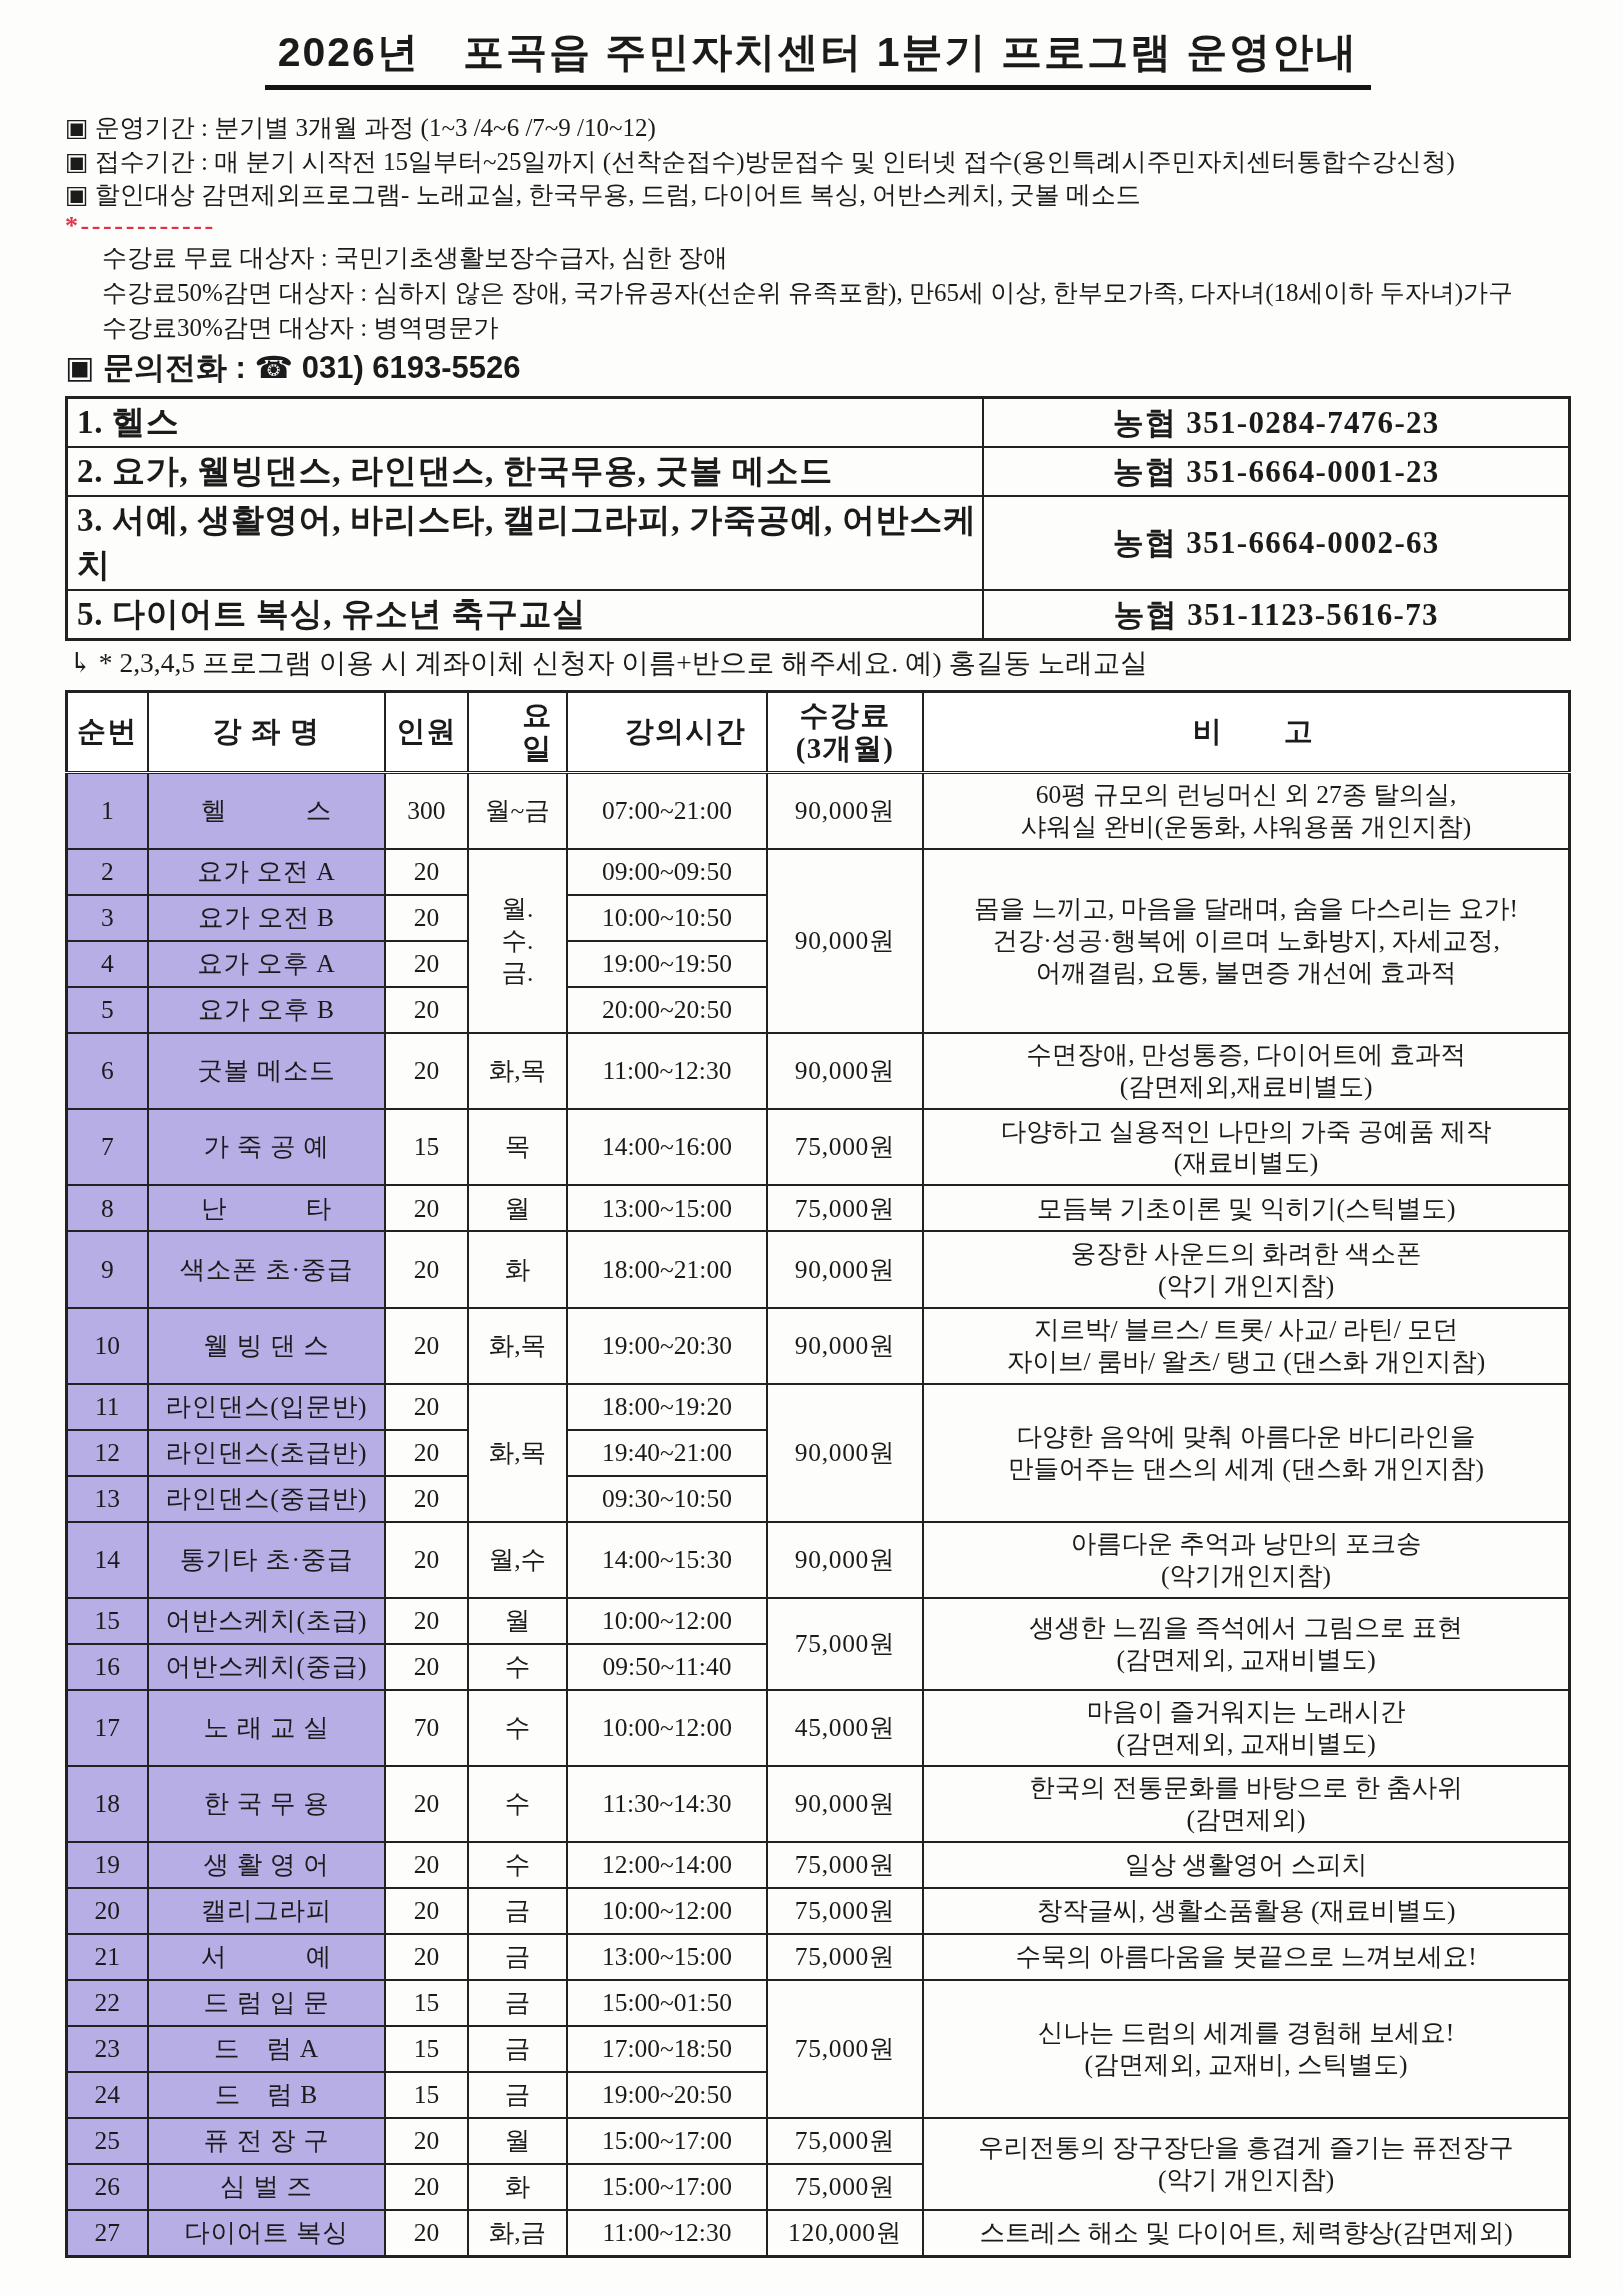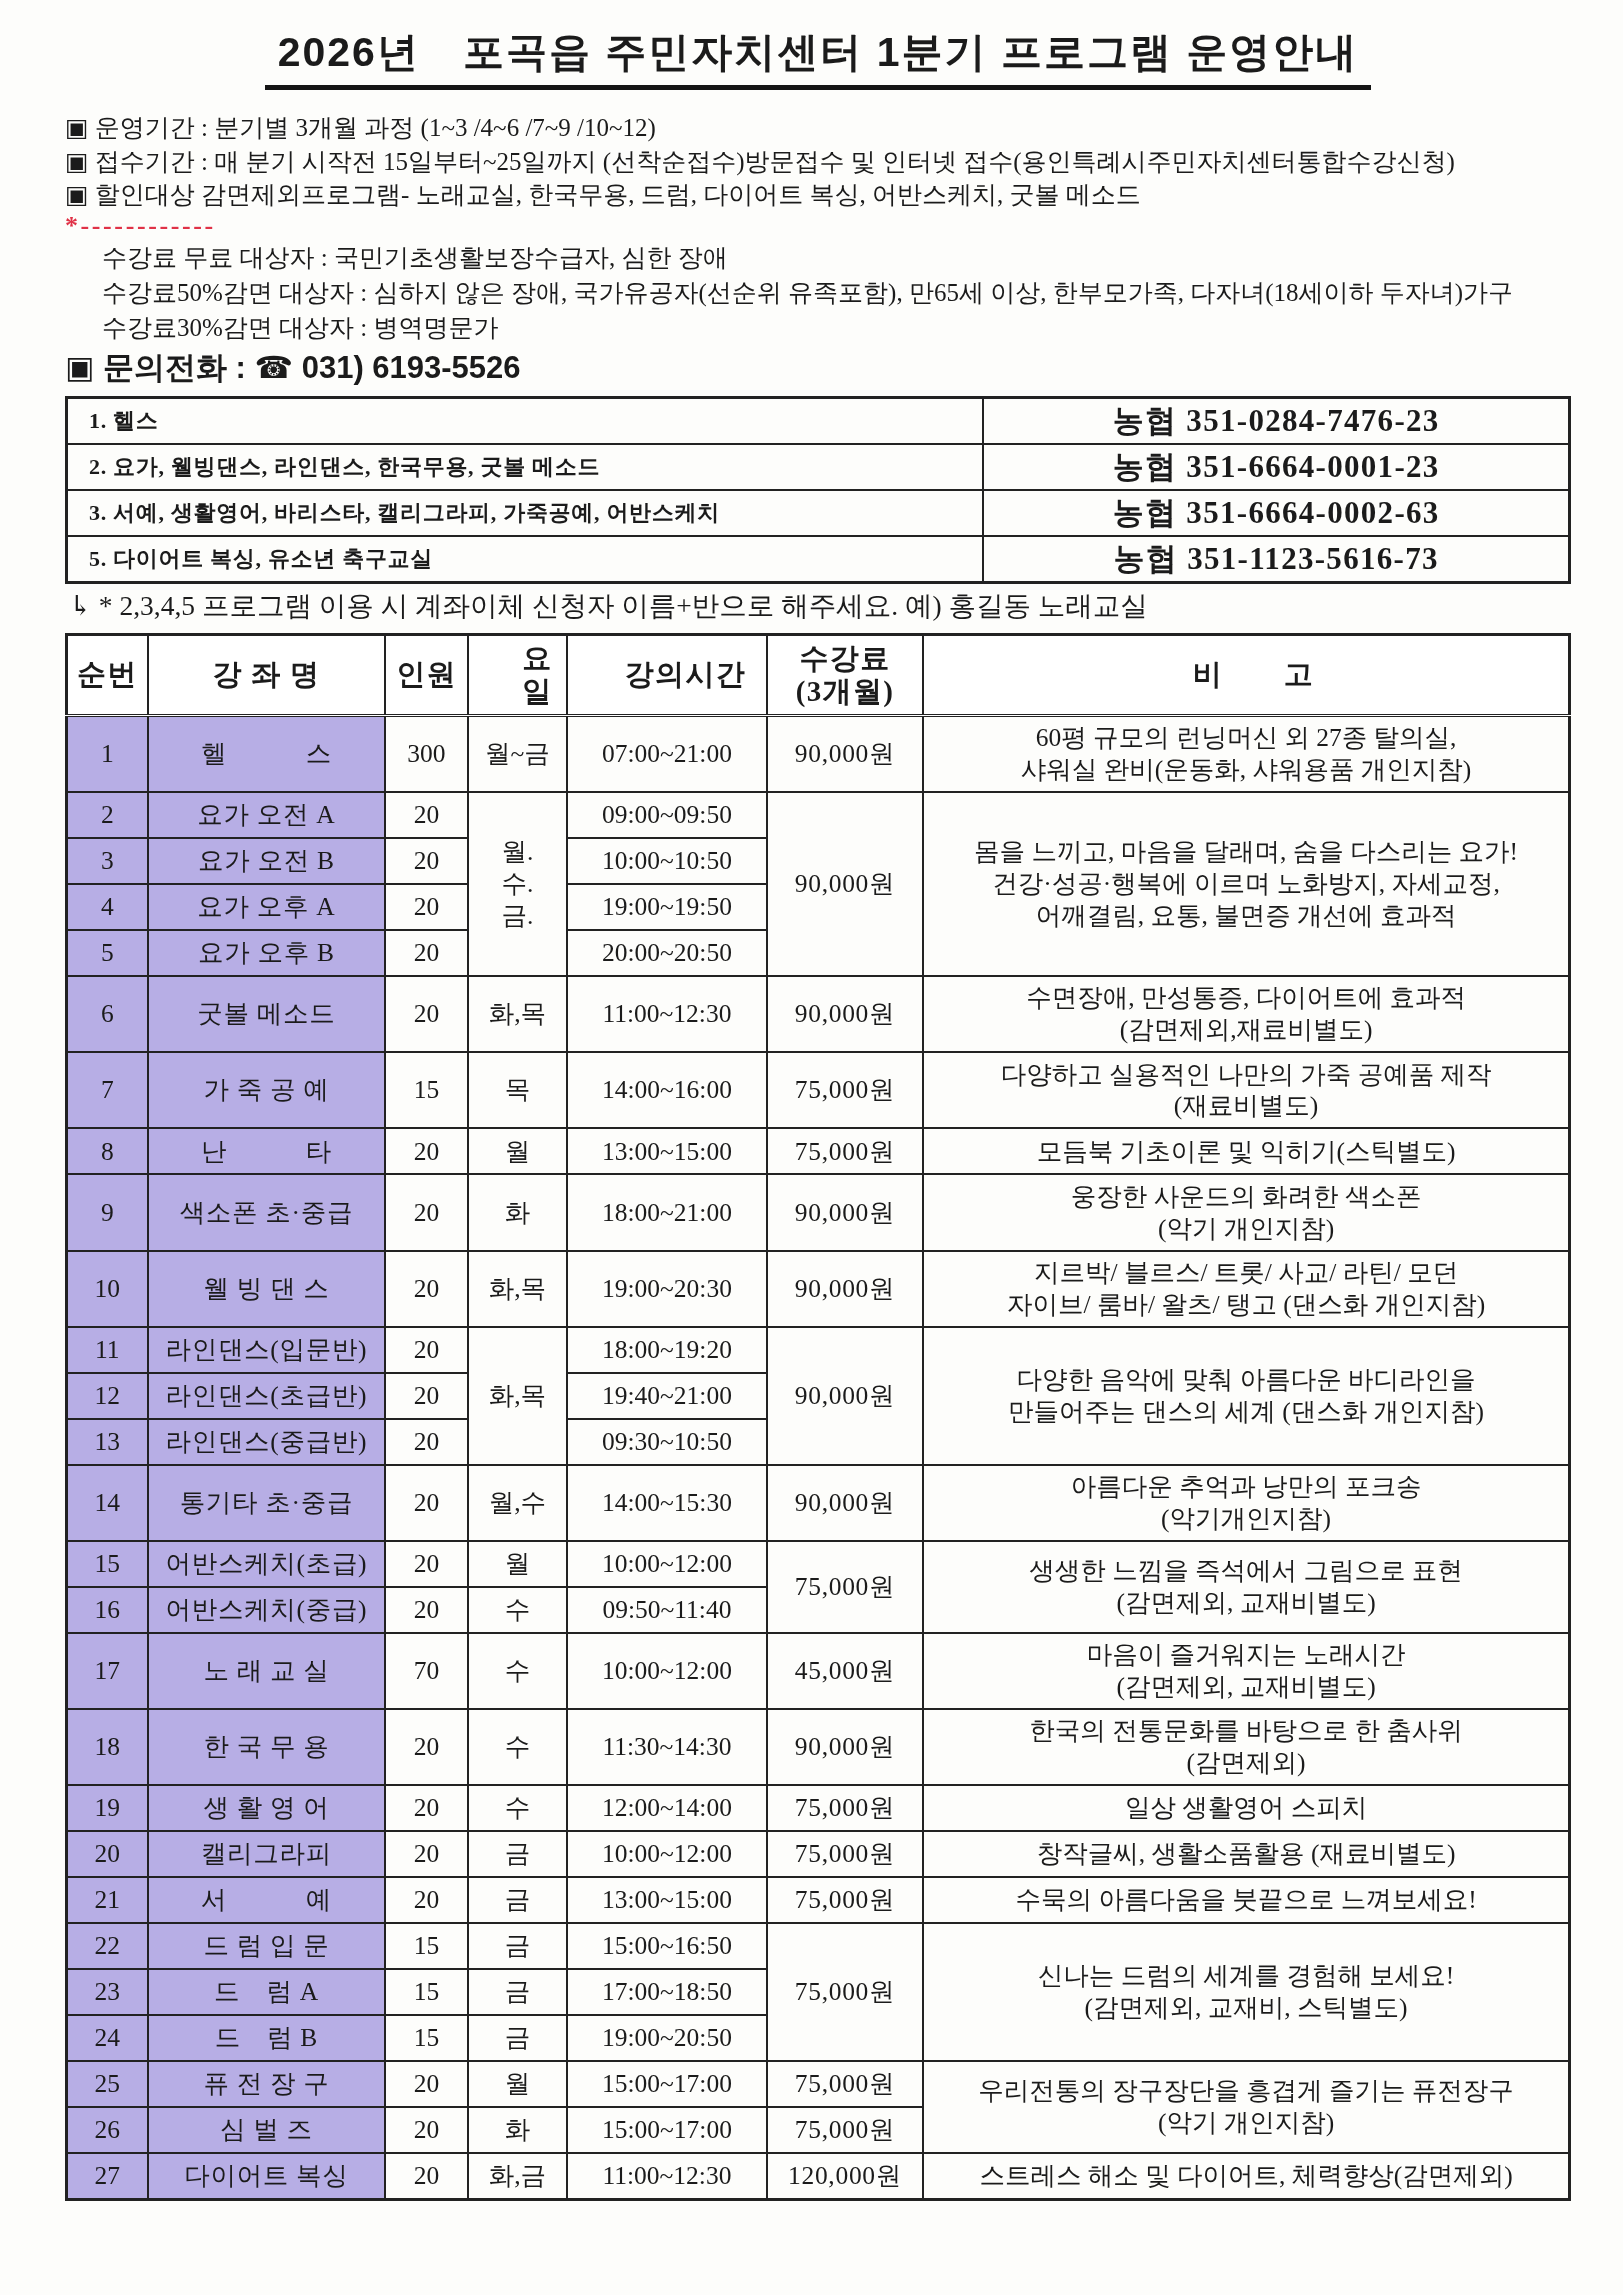--- a/index.html
+++ b/index.html
@@ -30,21 +30,21 @@
   .info-line{font-size:25px;line-height:1.34;white-space:nowrap;font-weight:500;}
   .red-note{font-size:25.5px;line-height:1.3;color:var(--red);font-weight:500;padding-left:18.3px;white-space:nowrap;margin-top:2.6px;}
   .red-dash{font-size:26px;color:var(--red);font-weight:bold;letter-spacing:2.6px;line-height:1.1;}
   .discount-line{font-size:25px;line-height:1.4;padding-left:37px;white-space:nowrap;font-weight:500;}
   .phone-line{font-size:31px;font-weight:bold;line-height:1.25;margin:3.9px 0 7.9px 0;font-family:"Liberation Sans","DejaVu Sans",sans-serif;}
 
   
   table{border-collapse:collapse;width:100%;}
   .acct-table{border:3.9px solid var(--line);margin-bottom:3.9px;}
   .acct-table td{border:2px solid var(--line);height:43px;}
-  .acct-label{font-size:22px;font-weight:bold;padding-left:21px;letter-spacing:0.7px;}
+  .acct-label{font-size:33px;font-weight:bold;padding-left:9px;letter-spacing:0.7px;}
   .acct-number{width:39%;font-size:31px;font-weight:bold;text-align:center;letter-spacing:1.3px;}
   .acct-note{font-size:27.5px;font-weight:500;margin:2.6px 0 9.2px 3.9px;}
 
   
   .prog-table{border:3.9px solid var(--line);table-layout:fixed;}
   .prog-table th,.prog-table td{border:2px solid var(--line);text-align:center;vertical-align:middle;}
   .prog-table th{
     height:81px;font-size:29px;font-weight:bold;letter-spacing:1.3px;
     white-space:pre-line;line-height:1.15;background:#fff;
     border-bottom:3.9px double var(--line);
@@ -301,21 +301,21 @@
           <td class="col-day">금</td>
           <td class="col-time">13:00~15:00</td>
           <td class="col-fee">75,000원</td>
           <td class="col-note">수묵의 아름다움을 붓끝으로 느껴보세요!</td>
         </tr>
         <tr>
           <td class="col-no">22</td>
           <td class="col-name">드 럼 입 문</td>
           <td class="col-cap">15</td>
           <td class="col-day">금</td>
-          <td class="col-time">15:00~16:50</td>
+          <td class="col-time">15:00~01:50</td>
           <td class="col-fee" rowspan="3">75,000원</td>
           <td class="col-note" rowspan="3">신나는 드럼의 세계를 경험해 보세요!
 (감면제외, 교재비, 스틱별도)</td>
         </tr>
         <tr>
           <td class="col-no">23</td>
           <td class="col-name">드　럼 A</td>
           <td class="col-cap">15</td>
           <td class="col-day">금</td>
           <td class="col-time">17:00~18:50</td>

